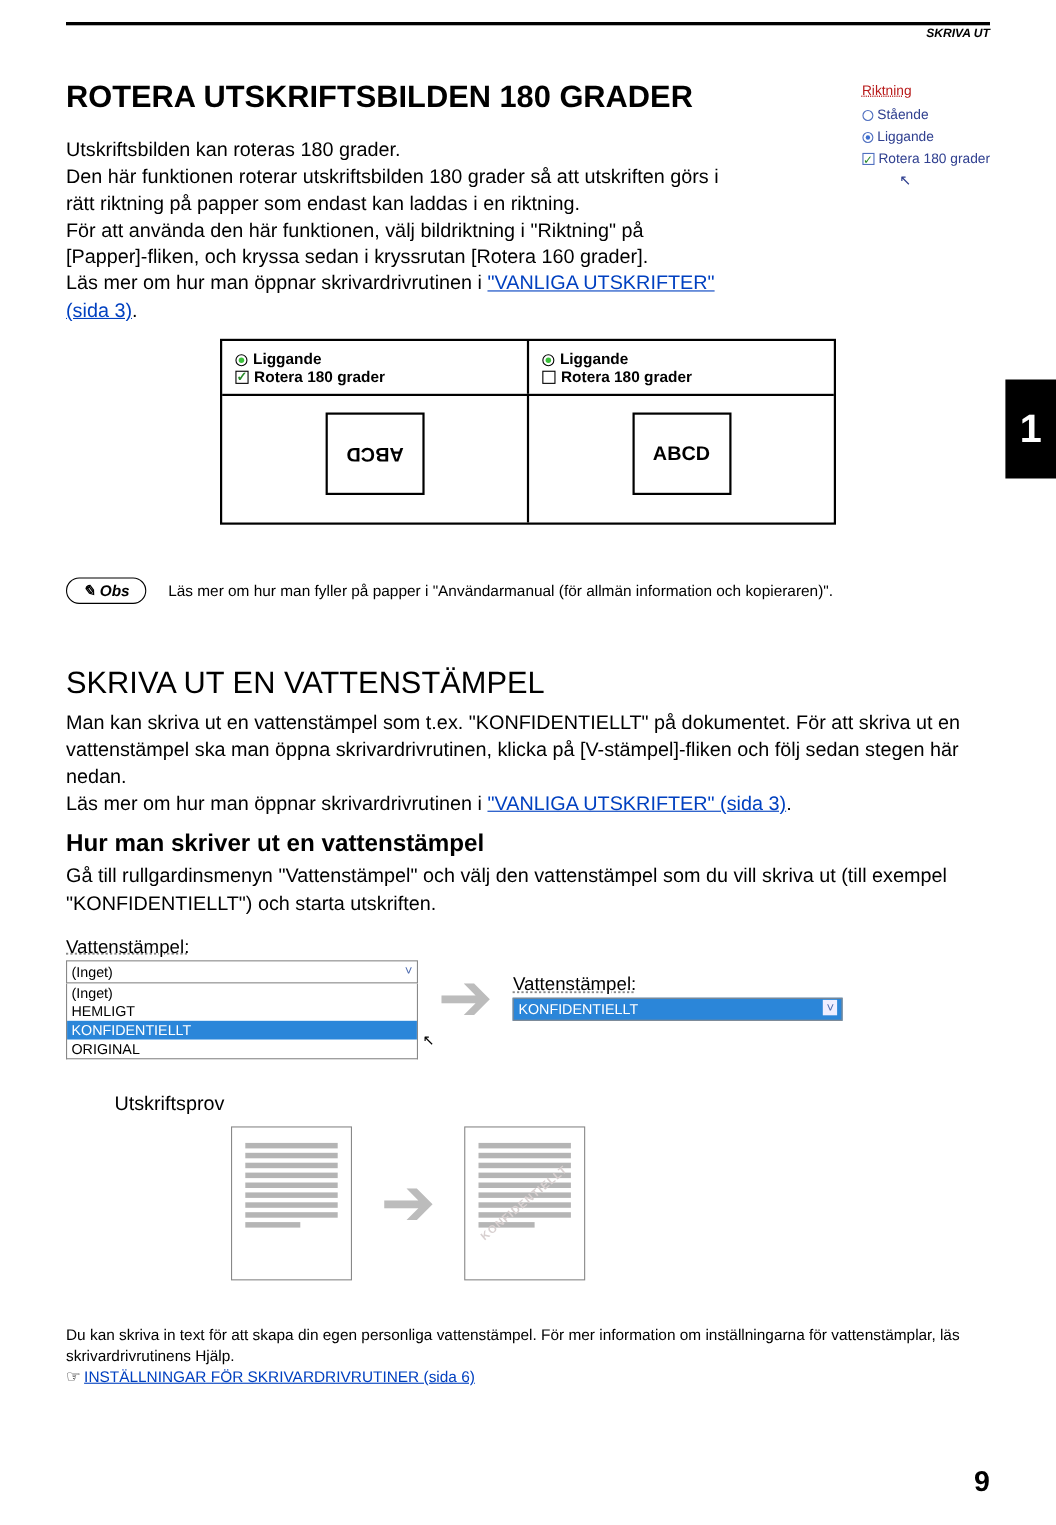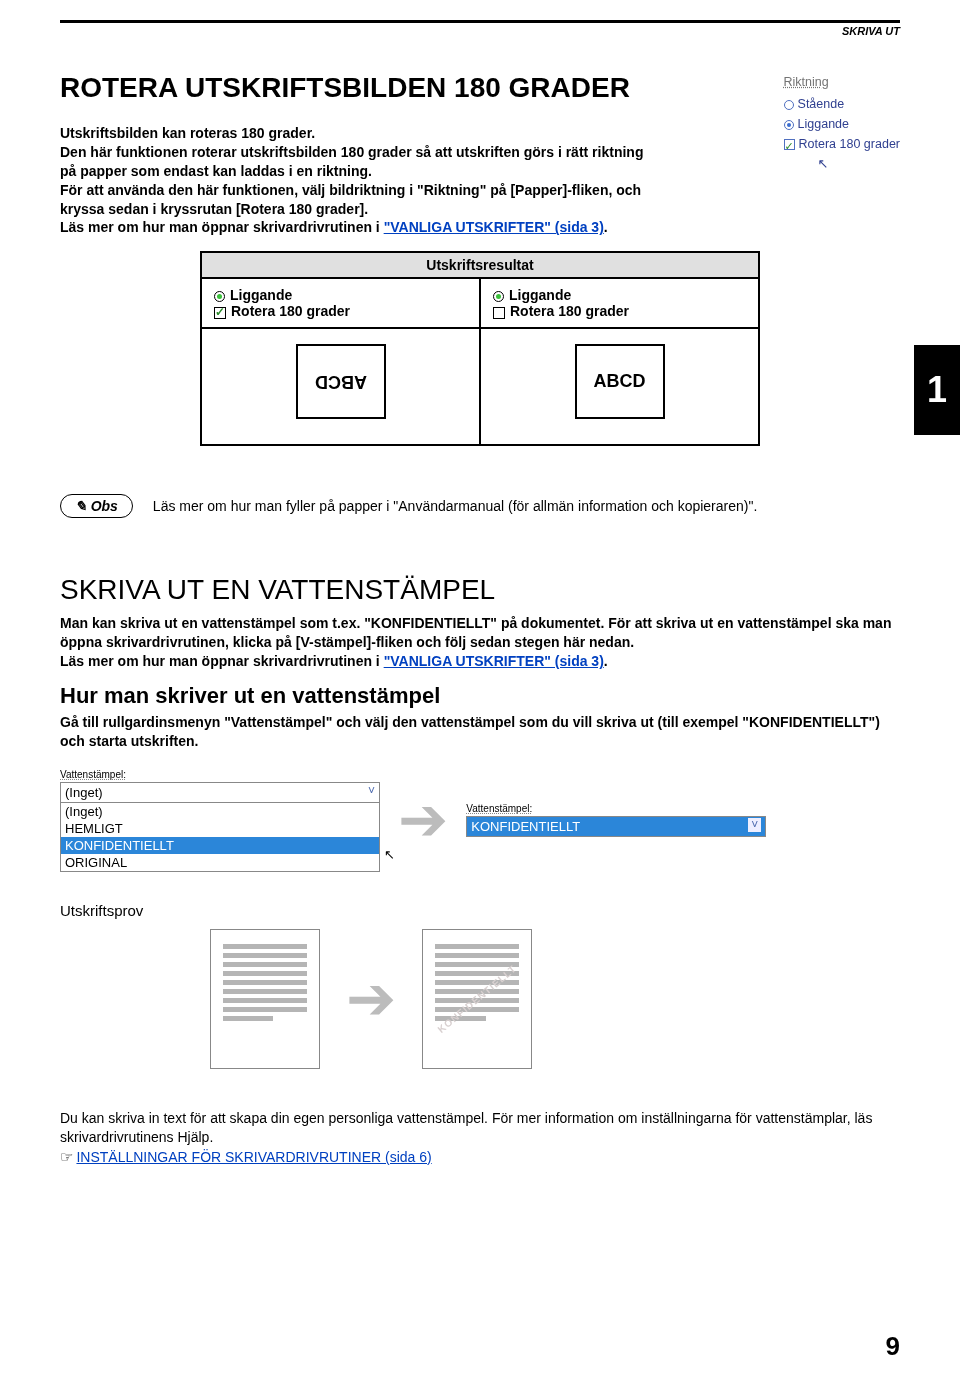--- a/index.html
+++ b/index.html
@@ -11,29 +11,29 @@
     font-size: 14px;
     color: #000;
     position: relative;
     padding: 20px 60px 30px 60px;
   }
   .header-band { border-top: 3px solid #000; margin-bottom: 2px; }
   .header-label { text-align: right; font-weight: bold; font-style: italic; font-size: 11px; margin-bottom: 35px; }
   h1 { font-size: 28px; font-weight: bold; margin-bottom: 20px; }
   h2 { font-size: 28px; font-weight: normal; margin-top: 56px; margin-bottom: 8px; }
   h3 { font-size: 22px; font-weight: bold; margin-top: 12px; margin-bottom: 4px; }
-  .body-text { font-size: 14px; line-height: 1.35; font-weight: bold; }
+  .body-text { font-size: 18px; line-height: 1.35; }
   .link { color: #0040c0; text-decoration: underline; }
   .top-block { position: relative; }
   .riktning-box {
     position: absolute; top: 0; right: 0;
     font-size: 12.5px; line-height: 1.6;
     color:#304090;
   }
-  .riktning-title { color:#737373; font-size:12.5px; text-decoration: underline dotted; margin-bottom:2px;}
+  .riktning-title { color:#b91c1c; font-size:12.5px; text-decoration: underline dotted; margin-bottom:2px;}
   .radio { display:inline-block; width:10px; height:10px; border:1px solid #5070c0; border-radius:50%; margin-right:4px; vertical-align:middle; position:relative;}
   .radio.sel::after{content:"";position:absolute;left:2px;top:2px;width:4px;height:4px;border-radius:50%;background:#3a6dd0;}
   .chk { display:inline-block; width:11px; height:11px; border:1px solid #5070c0; margin-right:4px; vertical-align:middle; position:relative; background:#fff;}
   .chk.sel::after{content:"✓";position:absolute;left:0;top:-2px;font-size:11px;color:#2a8a2a;}
   .cursor { font-size:13px; margin-left:34px; }
   .results-table {
     width: 560px; margin: 14px auto 0 auto;
     border: 2px solid #000;
   }
   .results-head { background:#e0e0e0; text-align:center; font-weight:bold; padding:4px; border-bottom:2px solid #000;}
@@ -57,21 +57,21 @@
     font-size:36px; font-weight:bold;
   }
   .obs-row { display:flex; align-items:center; gap:20px; margin-top:48px;text-align:right; }
   .obs-badge {
     border:1.5px solid #000; border-radius:16px; padding:3px 14px;
     font-weight:bold; font-style:italic; font-size:14px; white-space:nowrap;
   }
   .obs-text { font-size:14px; }
   .watermark-row { display:flex; align-items:center; gap:18px; margin:18px 0 8px 0;}
   .dropdown-block { width:320px; font-size:13px; }
-  .dd-label { margin-bottom:2px; font-size:10px; text-decoration: underline dotted #888;}
+  .dd-label { margin-bottom:2px; font-size:17px; text-decoration: underline dotted #888;}
   .dd-sel { border:1px solid #888; padding:2px 4px; position:relative; background:#fff; }
   .dd-sel::after { content:"˅"; position:absolute; right:4px; top:1px; color:#506db0; font-size:12px;}
   .dd-list { border:1px solid #888; border-top:none; font-size:13px;}
   .dd-item { padding:1px 4px; }
   .dd-item.hl { background:#2b86d9; color:#fff; position:relative;}
   .dd-item.hl::after { content:"↖"; position:absolute; right:-16px; bottom:-8px; color:#000; font-size:13px;}
   .arrow-big { color:#bcbcbc; font-size:60px; line-height:0.5; }
   .dropdown-block2 { width:300px; font-size:13px; }
   .dd-sel2 { border:1px solid #888; padding:2px 4px; background:#2b86d9; color:#fff; position:relative;}
   .dd-sel2::after { content:"˅"; position:absolute; right:4px; top:1px; color:#506db0; font-size:12px; background:#eef; padding:0 3px;}
@@ -79,50 +79,49 @@
   .page { width:110px; height:140px; border:1px solid #888; background:#fff; padding:14px 12px 10px 12px; display:flex; flex-direction:column; gap:4px; position:relative;}
   .page .line { height:5px; background:#b5b5b5; width:100%; }
   .page .line.short { width:60%; }
   .wm-text {
     position:absolute; left:50%; top:50%; transform: translate(-50%,-50%) rotate(-40deg);
     color:#d8d0d0; font-size:10px; letter-spacing:1px; font-weight:bold; white-space:nowrap;
   }
   .footer-note { margin-top:40px; font-size:14px; line-height:1.35;}
   .hand { font-size:15px; margin-right:3px;}
   .page-num { position:absolute; right:60px; bottom:24px; font-size:26px; font-weight:bold;}
-  .utskriftsprov { margin-top:30px; font-size:15px;}
+  .utskriftsprov { margin-top:30px; font-size:18px;margin-left:44px;}
 </style>
 </head>
 <body>
 
 <div class="header-band"></div>
 <div class="header-label">SKRIVA UT</div>
 
 <div class="top-block">
   <h1>ROTERA UTSKRIFTSBILDEN 180 GRADER</h1>
   <div class="body-text" style="max-width:600px">
     <div>Utskriftsbilden kan roteras 180 grader.</div>
     <div>Den här funktionen roterar utskriftsbilden 180 grader så att utskriften görs i rätt riktning på papper som endast kan laddas i en riktning.</div>
-    <div>För att använda den här funktionen, välj bildriktning i "Riktning" på [Papper]-fliken, och kryssa sedan i kryssrutan [Rotera 180 grader].</div>
+    <div>För att använda den här funktionen, välj bildriktning i "Riktning" på [Papper]-fliken, och kryssa sedan i kryssrutan [Rotera 160 grader].</div>
     <div>
       <span>Läs mer om hur man öppnar skrivardrivrutinen i </span><a href="#" class="link">"VANLIGA UTSKRIFTER" (sida 3)</a><span>.</span>
     </div>
   </div>
 
   <div class="riktning-box">
     <div class="riktning-title">Riktning</div>
     <div><span class="radio"></span><span>Stående</span></div>
     <div><span class="radio sel"></span><span>Liggande</span></div>
     <div><span class="chk sel"></span><span>Rotera 180 grader</span></div>
     <div class="cursor">↖</div>
   </div>
 </div>
 
 <div class="results-table">
-  <div class="results-head">Utskriftsresultat</div>
   <div class="opt-row">
     <div class="results-cell">
       <div><span class="radio-b sel"></span><span>Liggande</span></div>
       <div><span class="chk-b sel"></span><span>Rotera 180 grader</span></div>
     </div>
     <div class="results-cell">
       <div><span class="radio-b sel"></span><span>Liggande</span></div>
       <div><span class="chk-b"></span><span>Rotera 180 grader</span></div>
     </div>
   </div>

